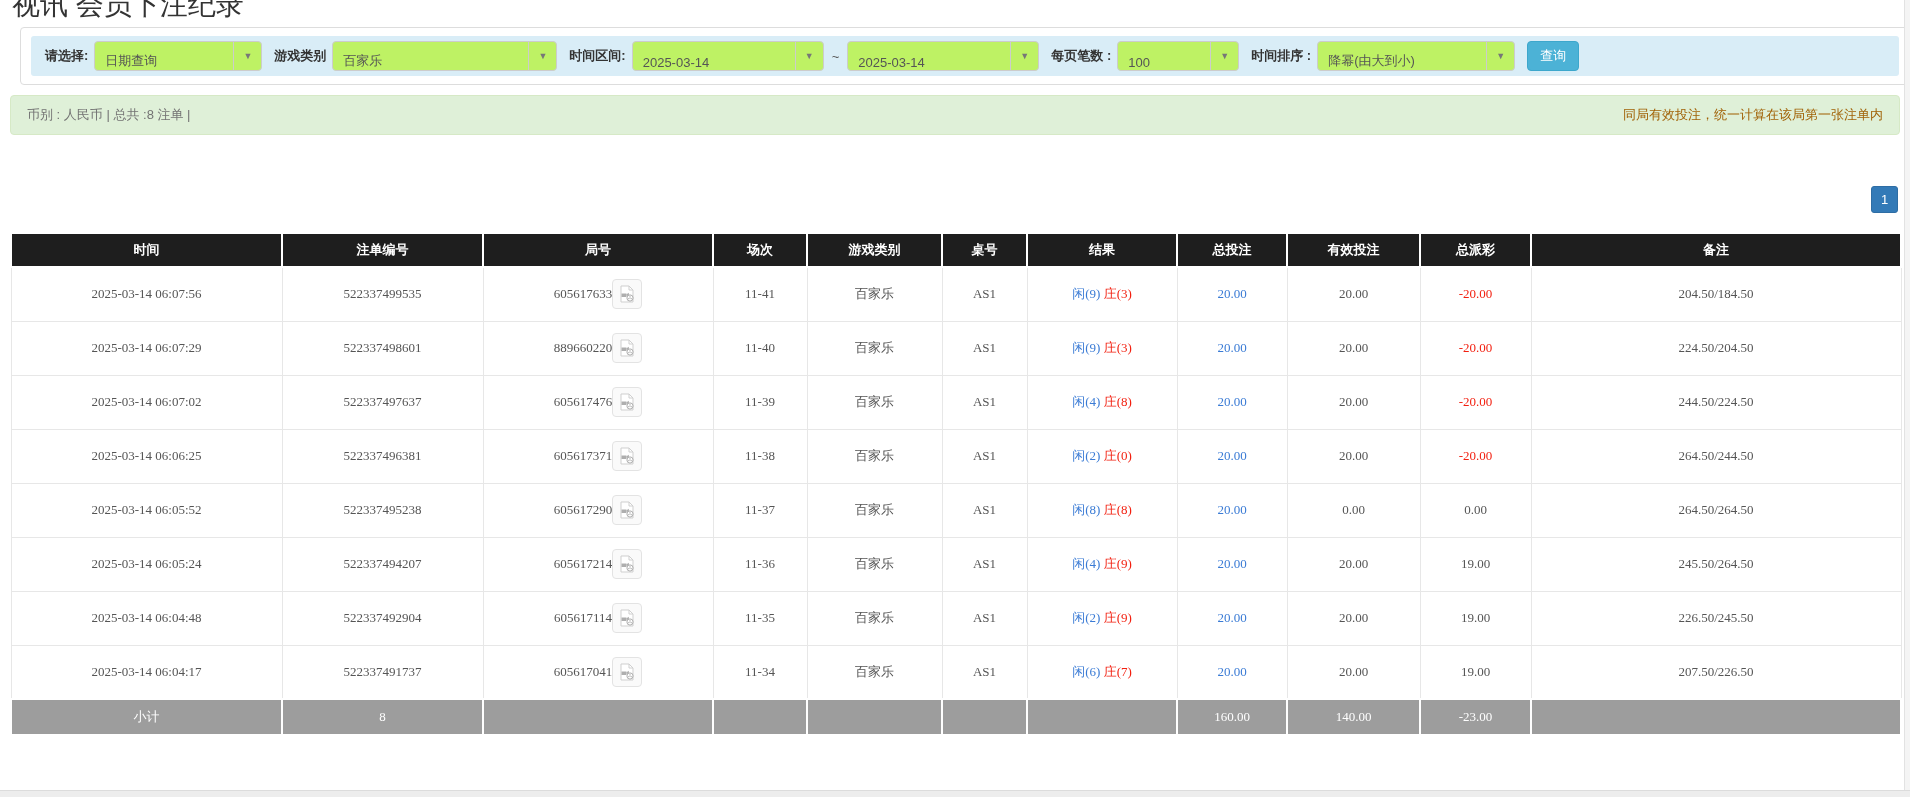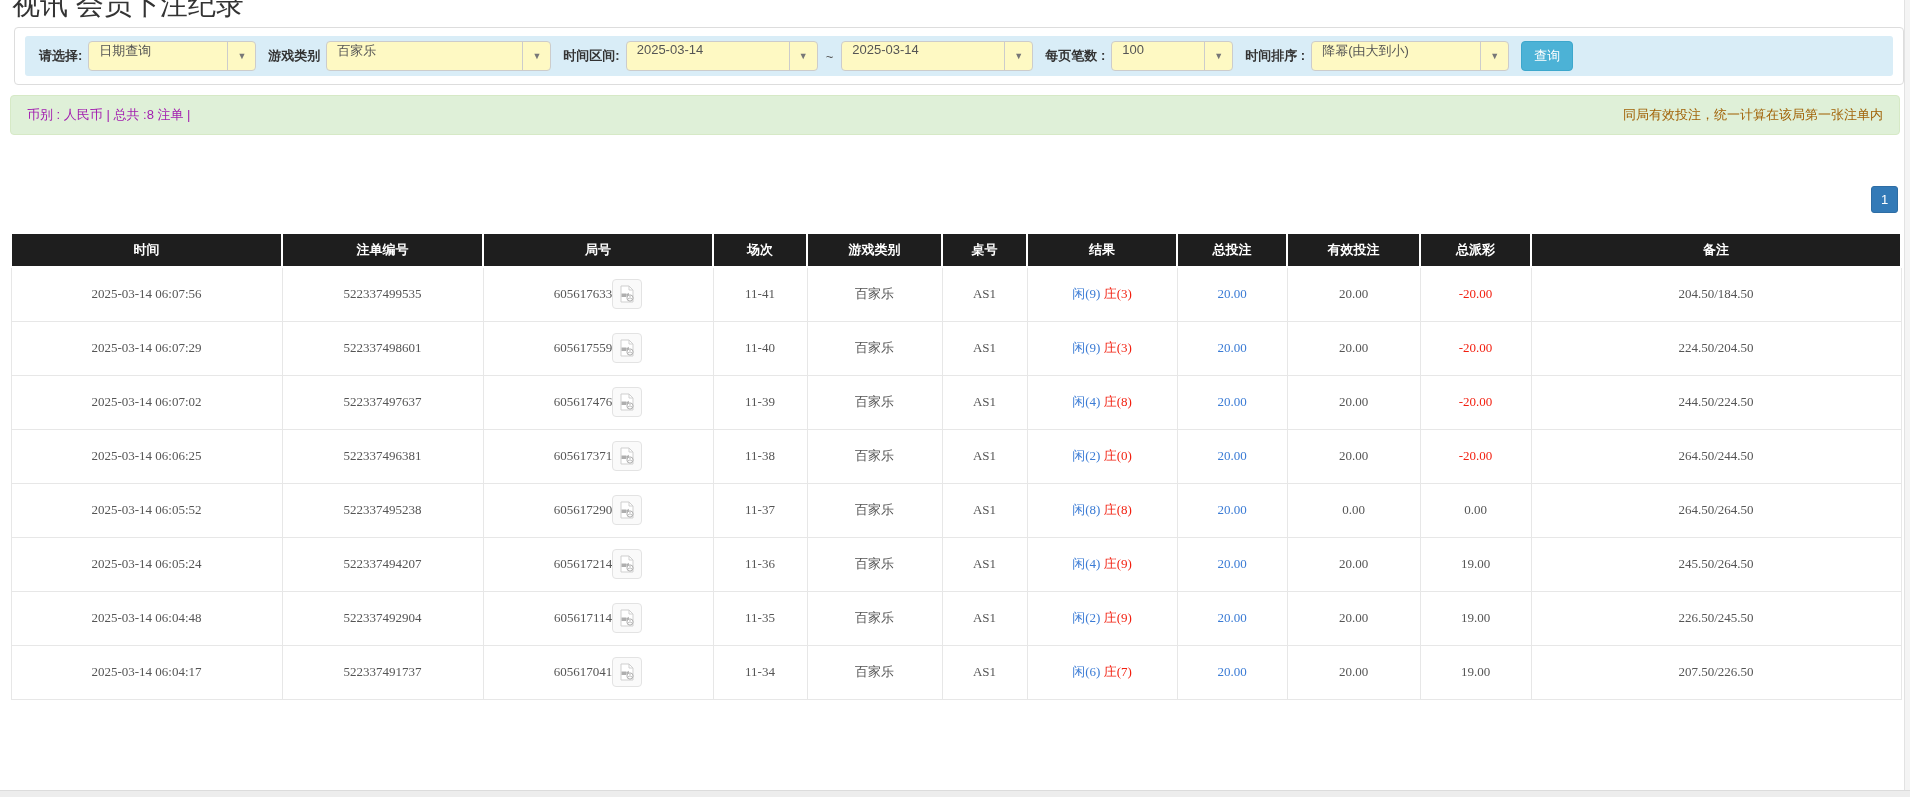--- a/index.html
+++ b/index.html
@@ -3,41 +3,41 @@
 <meta charset="utf-8">
 <style>
   * { margin:0; padding:0; box-sizing:border-box; }
   html,body { width:1910px; height:797px; overflow:hidden; background:#fff;
     font-family:"Liberation Sans","DejaVu Sans",sans-serif; }
   .page { position:relative; width:1910px; height:797px; }
 
   .page-title { position:absolute; top:-14px; left:12px; font-size:28px; color:#333; white-space:nowrap; }
 
   
-  .filter-panel { position:absolute; top:27px; left:14px; width:1890px; height:58px;
+  .filter-panel { position:absolute; top:27px; left:20px; width:1890px; height:58px;
     background:#fff; border:1px solid #ddd; border-radius:4px; padding:8px 10px; }
   .filter-strip { background:#d9edf7; border-radius:3px; height:40px;
     display:flex; align-items:center; padding:0 14px; }
   .f-label { font-size:13px; font-weight:bold; color:#333; white-space:nowrap; margin-right:6px; }
-  .sel { display:flex; align-items:flex-start; height:30px; background:#fef9c3;
+  .sel { display:flex; align-items:flex-end; height:30px; background:#bef264;
     border:1px solid #ccc; border-radius:4px; margin-right:12px; cursor:pointer; }
   .sel .val { flex:1; padding:0 10px; font-size:13px; color:#555; text-align:left; white-space:nowrap; overflow:hidden; }
   .sel .caret { width:28px; align-self:stretch; border-left:1px solid #ccc;
     display:flex; align-items:center; justify-content:center; color:#777; font-size:9px; }
   .w-select { width:168px; } .w-game { width:225px; } .w-date { width:192px; }
   .w-pp { width:122px; } .w-sort { width:198px; }
   .tilde { font-size:13px; color:#555; margin:0 8px 0 -4px; }
   .btn-search { height:30px; padding:0 12px; background:#4cb2d6; border:1px solid #3da7cc;
     border-radius:4px; color:#fff; font-size:13px; cursor:pointer; }
 
   
   .summary-bar { position:absolute; top:95px; left:10px; width:1890px; height:40px;
     background:#dff0d8; border:1px solid #d6e9c6; border-radius:4px;
     display:flex; align-items:center; justify-content:space-between; padding:0 16px; font-size:13px; }
-  .summary-left { color:#a21caf; }
+  .summary-left { color:#737373; }
   .summary-right { color:#a16207; }
 
   
   .pager { position:absolute; top:186px; right:12px; width:27px; height:27px;
     background:#337ab7; border:1px solid #2e6da4; border-radius:3px; color:#fff;
     display:flex; align-items:center; justify-content:center; font-size:13px; cursor:pointer; }
 
   
   table.grid { position:absolute; top:232px; left:10px; width:1890px;
     border-collapse:collapse; table-layout:fixed; font-size:13px; color:#555; text-align:center;font-family:Liberation Serif, serif; }
@@ -171,21 +171,21 @@
     </td>
     <td>20.00</td>
     <td class="red">-20.00</td>
     <td>204.50/184.50</td>
   </tr>
         <tr>
     <td>2025-03-14 06:07:29</td>
     <td>522337498601</td>
     <td>
       <span class="round-cell">
-        <span>605617559</span>
+        <span>889660220</span>
         <span class="icon-btn">
           <svg width="18" height="18" viewBox="0 0 18 18">
             <path d="M3 1h8l4 4v12H3z" fill="#ffffff" stroke="#cfcfcf" stroke-width="1"></path>
             <path d="M11 1v4h4" fill="none" stroke="#cfcfcf" stroke-width="1"></path>
             <path d="M3.5 8.5h5v3.5h-5z" fill="#aeaeae"></path>
             <path d="M8.5 9.2l2.4-1.4v4.2l-2.4-1.4z" fill="#aeaeae"></path>
             <circle cx="12" cy="13" r="3.1" fill="#ffffff" stroke="#aeaeae" stroke-width="1"></circle>
             <circle cx="12" cy="13" r="0.7" fill="#aeaeae"></circle>
             <circle cx="12" cy="11.5" r="0.6" fill="#aeaeae"></circle>
             <circle cx="10.7" cy="13.7" r="0.6" fill="#aeaeae"></circle>
@@ -413,18 +413,31 @@
     </td>
     <td>
       <span class="bet-link">20.00</span>
     </td>
     <td>20.00</td>
     <td>19.00</td>
     <td>207.50/226.50</td>
   </tr>
       </tbody>
     <tbody>
+      <tr class="foot">
+        <td>小计</td>
+        <td>8</td>
+        <td></td>
+          <td></td>
+          <td></td>
+          <td></td>
+          <td></td>
+        <td>160.00</td>
+        <td>140.00</td>
+        <td class="red">-23.00</td>
+        <td></td>
+      </tr>
     </tbody>
   </table>
 
   <div class="vscroll"></div>
   <div class="hscroll"></div>
 </div>
 
 </body></html>

